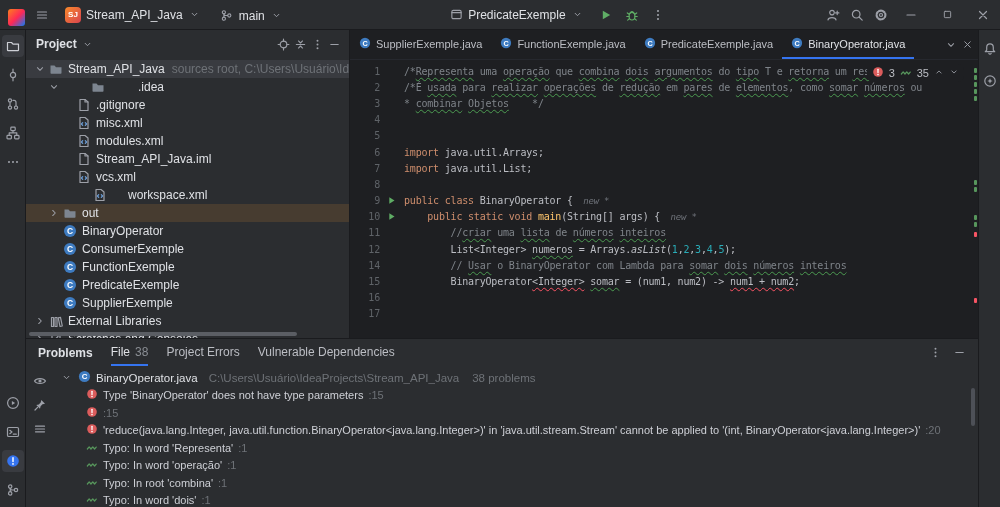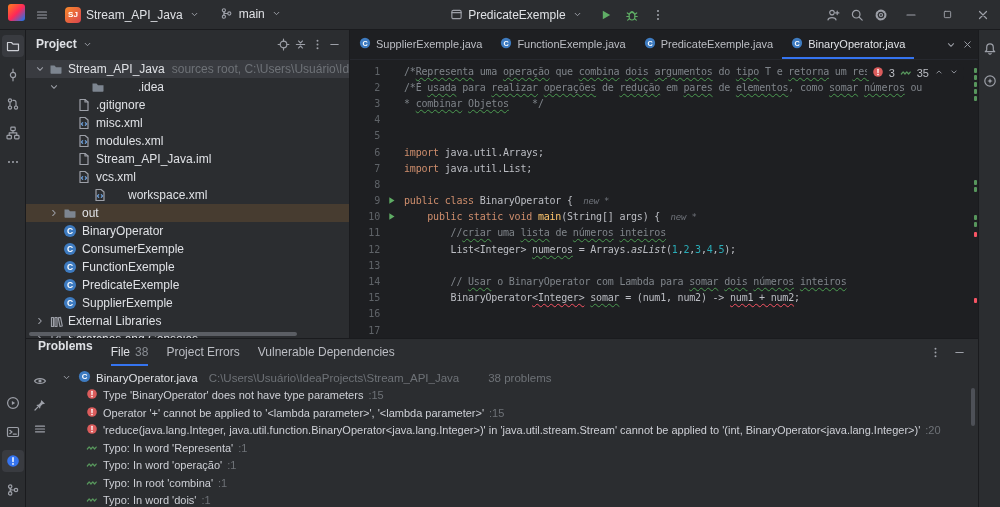--- a/index.html
+++ b/index.html
@@ -1,21 +1,21 @@
 <!DOCTYPE html>
 <html><head>
 <meta charset="utf-8">
 <style>
   *{box-sizing:border-box;margin:0;padding:0}
   html,body{width:1000px;height:507px;overflow:hidden;background:#1e1f22;
     font-family:"Liberation Sans","DejaVu Sans",sans-serif;font-size:12px;color:#dfe1e5}
 
   
   .titlebar{height:30px;background:#2b2d30;display:flex;align-items:center;border-bottom:1px solid #1a1b1e}
-  .tb-left{display:flex;align-items:flex-start;gap:6px;padding-left:8px}
+  .tb-left{display:flex;align-items:flex-end;gap:6px;padding-left:8px}
   .chip{display:flex;align-items:center;gap:5px;padding:3px 6px;border-radius:5px}
   .app-logo{width:17px;height:17px;border-radius:3px;background:linear-gradient(135deg,#fc801d,#fe2857 52%,#087cfa)}
   .proj-badge{width:16px;height:16px;border-radius:4px;background:linear-gradient(135deg,#f98a2b,#d8434f);
     color:#fff;font-size:8px;font-weight:bold;display:flex;align-items:center;justify-content:center}
   .tb-text{color:#dfe1e5;white-space:nowrap}
   .icbtn{width:22px;height:22px;display:flex;align-items:center;justify-content:center;border-radius:4px;flex:none}
   .icbtn.sm{width:14px;height:14px}
   .winbtn{width:34px;height:30px;display:flex;align-items:center;justify-content:center;flex:none}
   .tb-center{margin-left:auto;display:flex;align-items:center;gap:4px}
   .tb-right{margin-left:auto;display:flex;align-items:center;gap:2px}
@@ -68,37 +68,37 @@
     text-decoration-thickness:1px;text-underline-offset:2px}
   .wavr{text-decoration-line:underline;text-decoration-style:wavy;text-decoration-color:#f75464;
     text-decoration-thickness:1px;text-underline-offset:2px}
   .inspect{position:absolute;top:4px;right:14px;display:flex;align-items:center;gap:5px;background:#1e1f22;
     padding:2px 5px;border-radius:6px;font-family:"Liberation Sans",sans-serif;font-size:11px;color:#bcbec4;letter-spacing:0}
   .stripe{position:absolute;right:1px;top:0;bottom:0;width:3px}
   .mark{position:absolute;right:0;width:3px;height:5px;border-radius:1px}
 
   
   .problems{height:169px;background:#2b2d30;border-top:1px solid #1a1b1e;display:flex;flex-direction:column;flex:none}
-  .pr-tabs{height:27px;display:flex;padding:0 12px;flex:none}
+  .pr-tabs{height:27px;display:flex;align-items:center;padding:0 12px;flex:none}
   .pr-title{font-weight:600;margin-right:18px}
   .pr-tabwrap{display:flex;gap:18px;height:100%;align-items:center}
   .pr-tab{color:#bcbec4;height:100%;display:flex;align-items:center;gap:5px;border-bottom:2px solid transparent;white-space:nowrap}
   .pr-tab.active{border-bottom-color:#3574f0;color:#dfe1e5}
   .pr-badge{color:#8a8e94}
   .pr-actions{margin-left:auto;display:flex;gap:10px;align-items:center}
   .pr-body{flex:1;display:flex;min-height:0}
   .pr-tools{width:28px;display:flex;flex-direction:column;align-items:center;padding-top:8px;gap:10px;flex:none}
   .pr-list{flex:1;position:relative;overflow:hidden;padding-top:3px;font-size:11px}
   .pr-row{height:17.5px;display:flex;align-items:center;gap:5px;white-space:nowrap}
   .pr-head{padding-left:6px;font-size:11.5px}
   .pr-item{padding-left:32px}
   .pchev{width:13px;display:flex;justify-content:center;flex:none}
   .pr-file{color:#dfe1e5}
   .pr-path{color:#6e7277;margin-left:6px}
-  .pr-count{color:#6e7277;margin-left:24px}
+  .pr-count{color:#6e7277;margin-left:8px}
   .pr-text{color:#ced0d6}
   .pr-loc{color:#6e7277}
   .vthumb{position:absolute;right:3px;top:22px;width:4px;height:38px;border-radius:2px;background:#4d5057}
 </style>
 </head>
 <body>
 
 <div class="titlebar">
   <div class="tb-left">
     <div class="app-logo"></div>
@@ -601,25 +601,20 @@
                 <span class="lnum">11</span>
                 <span class="gico"></span>
                 <span class="ctext"><span class="tok-p">        </span><span class="tok-c">//</span><span class="tok-c wavg">criar</span><span class="tok-c"> uma </span><span class="tok-c wavg">lista</span><span class="tok-c"> de </span><span class="tok-c wavg">números</span><span class="tok-c"> </span><span class="tok-c wavg">inteiros</span></span>
               </div>
               <div class="codeline">
                 <span class="lnum">12</span>
                 <span class="gico"></span>
                 <span class="ctext"><span class="tok-p">        List&lt;Integer&gt; </span><span class="tok-p wavg">numeros</span><span class="tok-p"> = Arrays.</span><span class="tok-i">asList</span><span class="tok-p">(</span><span class="tok-n">1</span><span class="tok-p">,</span><span class="tok-n">2</span><span class="tok-p">,</span><span class="tok-n">3</span><span class="tok-p">,</span><span class="tok-n">4</span><span class="tok-p">,</span><span class="tok-n">5</span><span class="tok-p">);</span></span>
               </div>
               <div class="codeline">
-                <span class="lnum">13</span>
-                <span class="gico"></span>
-                <span class="ctext"></span>
-              </div>
-              <div class="codeline">
                 <span class="lnum">14</span>
                 <span class="gico"></span>
                 <span class="ctext"><span class="tok-p">        </span><span class="tok-c">// </span><span class="tok-c wavg">Usar</span><span class="tok-c"> o BinaryOperator com Lambda para </span><span class="tok-c wavg">somar</span><span class="tok-c"> </span><span class="tok-c wavg">dois</span><span class="tok-c"> </span><span class="tok-c wavg">números</span><span class="tok-c"> </span><span class="tok-c wavg">inteiros</span></span>
               </div>
               <div class="codeline">
                 <span class="lnum">15</span>
                 <span class="gico"></span>
                 <span class="ctext"><span class="tok-p">        BinaryOperator</span><span class="tok-p wavr">&lt;Integer&gt;</span><span class="tok-p"> </span><span class="tok-p wavg">somar</span><span class="tok-p"> = (num1, num2) -&gt; </span><span class="tok-p wavr">num1 + num2</span><span class="tok-p">;</span></span>
               </div>
               <div class="codeline">
@@ -742,21 +737,20 @@
                 </svg></span>
               <span class="pr-text">Type 'BinaryOperator' does not have type parameters</span>
               <span class="pr-loc">:15</span>
             </div>
             <div class="pr-row pr-item">
               <span><svg width="12" height="12" viewBox="0 0 14 14" fill="none" stroke="#9da0a8" stroke-width="1.2" stroke-linecap="round" stroke-linejoin="round">
                   <circle cx="7" cy="7" r="5.6" fill="#db5c5c" stroke="none"></circle>
                   <path d="M7 3.9v3.7" stroke="#fff" stroke-width="1.5"></path>
                   <circle cx="7" cy="10" r=".95" fill="#fff" stroke="none"></circle>
                 </svg></span>
-              <span class="pr-text">Operator '+' cannot be applied to '&lt;lambda parameter&gt;', '&lt;lambda parameter&gt;'</span>
               <span class="pr-loc">:15</span>
             </div>
             <div class="pr-row pr-item">
               <span><svg width="12" height="12" viewBox="0 0 14 14" fill="none" stroke="#9da0a8" stroke-width="1.2" stroke-linecap="round" stroke-linejoin="round">
                   <circle cx="7" cy="7" r="5.6" fill="#db5c5c" stroke="none"></circle>
                   <path d="M7 3.9v3.7" stroke="#fff" stroke-width="1.5"></path>
                   <circle cx="7" cy="10" r=".95" fill="#fff" stroke="none"></circle>
                 </svg></span>
               <span class="pr-text">'reduce(java.lang.Integer, java.util.function.BinaryOperator&lt;java.lang.Integer&gt;)' in 'java.util.stream.Stream' cannot be applied to '(int, BinaryOperator&lt;java.lang.Integer&gt;)'</span>
               <span class="pr-loc">:20</span>

